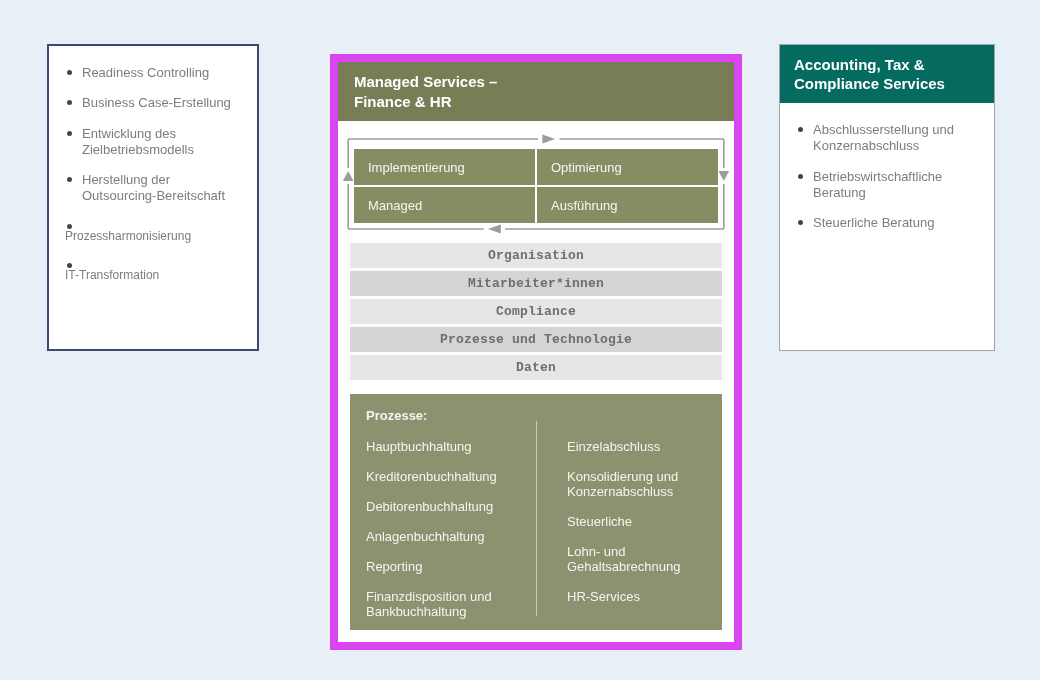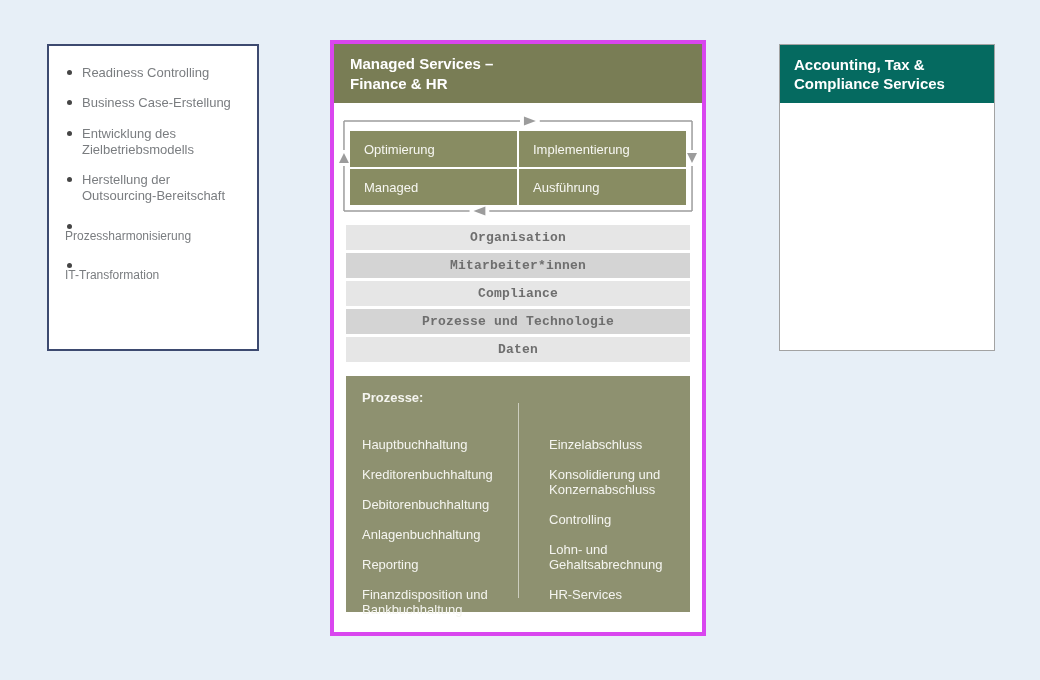--- a/index.html
+++ b/index.html
@@ -29,21 +29,21 @@
     display:flex;margin-bottom:14px;
     font-size:13px;line-height:1.25;color:#7a7d80;
   }
   ul.bullets li.sm{font-size:12px;flex-direction:column;}
   .dot{
     flex:0 0 auto;width:5px;height:5px;border-radius:50%;
     background:#454545;margin:5px 10px 0 2px;
   }
 
   
-  .panel-mid{left:330px;top:40px;width:376px;height:596px;border:4px solid #d946ef;}
+  .panel-mid{left:330px;top:54px;width:412px;height:596px;border:8px solid #d946ef;}
   .panel-mid .panel-header{height:59px;background:#797d55;padding:0 16px;}
 
   .cycle{position:relative;height:100px;margin:13px 7px 9px;}
   .cycle svg{position:absolute;left:0;top:0;width:100%;height:100%;overflow:visible;}
   .cycle-grid{
     position:absolute;left:9px;right:9px;top:15px;bottom:11px;
     display:grid;grid-template-columns:1fr 1fr;grid-template-rows:1fr 1fr;gap:2px;
   }
   .cycle-cell{
     background:#888c62;color:#f7f7f2;font-size:13px;
@@ -57,21 +57,21 @@
     font-size:13px;font-weight:bold;color:#6e6e6e;letter-spacing:.2px;font-family:Liberation Mono, monospace;
   }
   .layer:nth-child(odd){background:#e6e6e6;}
   .layer:nth-child(even){background:#d4d4d4;}
 
   .prozesse{
     margin:14px 12px 0;height:236px;box-sizing:border-box;
     background:#8e9170;color:#f5f5f0;
     padding:14px 16px 12px;position:relative;
   }
-  .prozesse-heading{font-size:13px;font-weight:bold;margin-bottom:32px;}
+  .prozesse-heading{font-size:13px;font-weight:bold;margin-bottom:16px;}
   .prozesse-cols{display:flex;}
   .pcol{width:50%;box-sizing:border-box;font-size:13px;line-height:1.16;}
   .pcol.right{padding-left:31px;}
   .pcol.left{padding-right:10px;}
   .p-item{margin-bottom:15px;}
   .p-divider{
     position:absolute;left:50%;top:27px;bottom:14px;width:1px;
     background:rgba(255,255,255,.55);
   }
 </style>
@@ -126,22 +126,22 @@
           <path d="M3,34 V5"></path>
       </g>
       <g fill="#9c9c9c" stroke="none">
         <polygon points="185,0.5 185,9.5 197,5"></polygon>
         <polygon points="350,37 360,37 355,47"></polygon>
         <polygon points="146,90.5 146,99.5 134,95"></polygon>
         <polygon points="-2,47 8,47 3,37"></polygon>
       </g>
     </svg>
     <div class="cycle-grid">
+      <div class="cycle-cell">Implementierung</div>
       <div class="cycle-cell">Optimierung</div>
-      <div class="cycle-cell">Implementierung</div>
       <div class="cycle-cell">Managed</div>
       <div class="cycle-cell">Ausführung</div>
     </div>
   </div>
 
   <div class="layers">
     <div class="layer">Organisation</div>
     <div class="layer">Mitarbeiter*innen</div>
     <div class="layer">Compliance</div>
     <div class="layer">Prozesse und Technologie</div>
@@ -156,26 +156,40 @@
         <div class="p-item">Hauptbuchhaltung</div>
         <div class="p-item">Kreditorenbuchhaltung</div>
         <div class="p-item">Debitorenbuchhaltung</div>
         <div class="p-item">Anlagenbuchhaltung</div>
         <div class="p-item">Reporting</div>
         <div class="p-item">Finanzdisposition und Bankbuchhaltung</div>
       </div>
       <div class="pcol right">
         <div class="p-item">Einzelabschluss</div>
         <div class="p-item">Konsolidierung und Konzernabschluss</div>
-        <div class="p-item">Controlling</div>
+        <div class="p-item">Steuerliche</div>
         <div class="p-item">Lohn- und Gehaltsabrechnung</div>
         <div class="p-item">HR-Services</div>
       </div>
     </div>
   </div>
 </div>
 
 <div class="panel panel-right">
   <div class="panel-header">
     <span class="pre">Accounting, Tax &amp;
 Compliance Services</span>
   </div>
+  <ul class="bullets">
+    <li>
+        <span class="dot"></span>
+        <span>Abschlusserstellung und Konzernabschluss</span>
+      </li>
+    <li>
+        <span class="dot"></span>
+        <span>Betriebswirtschaftliche Beratung</span>
+      </li>
+    <li>
+        <span class="dot"></span>
+        <span>Steuerliche Beratung</span>
+      </li>
+  </ul>
 </div>
 
 </body></html>

